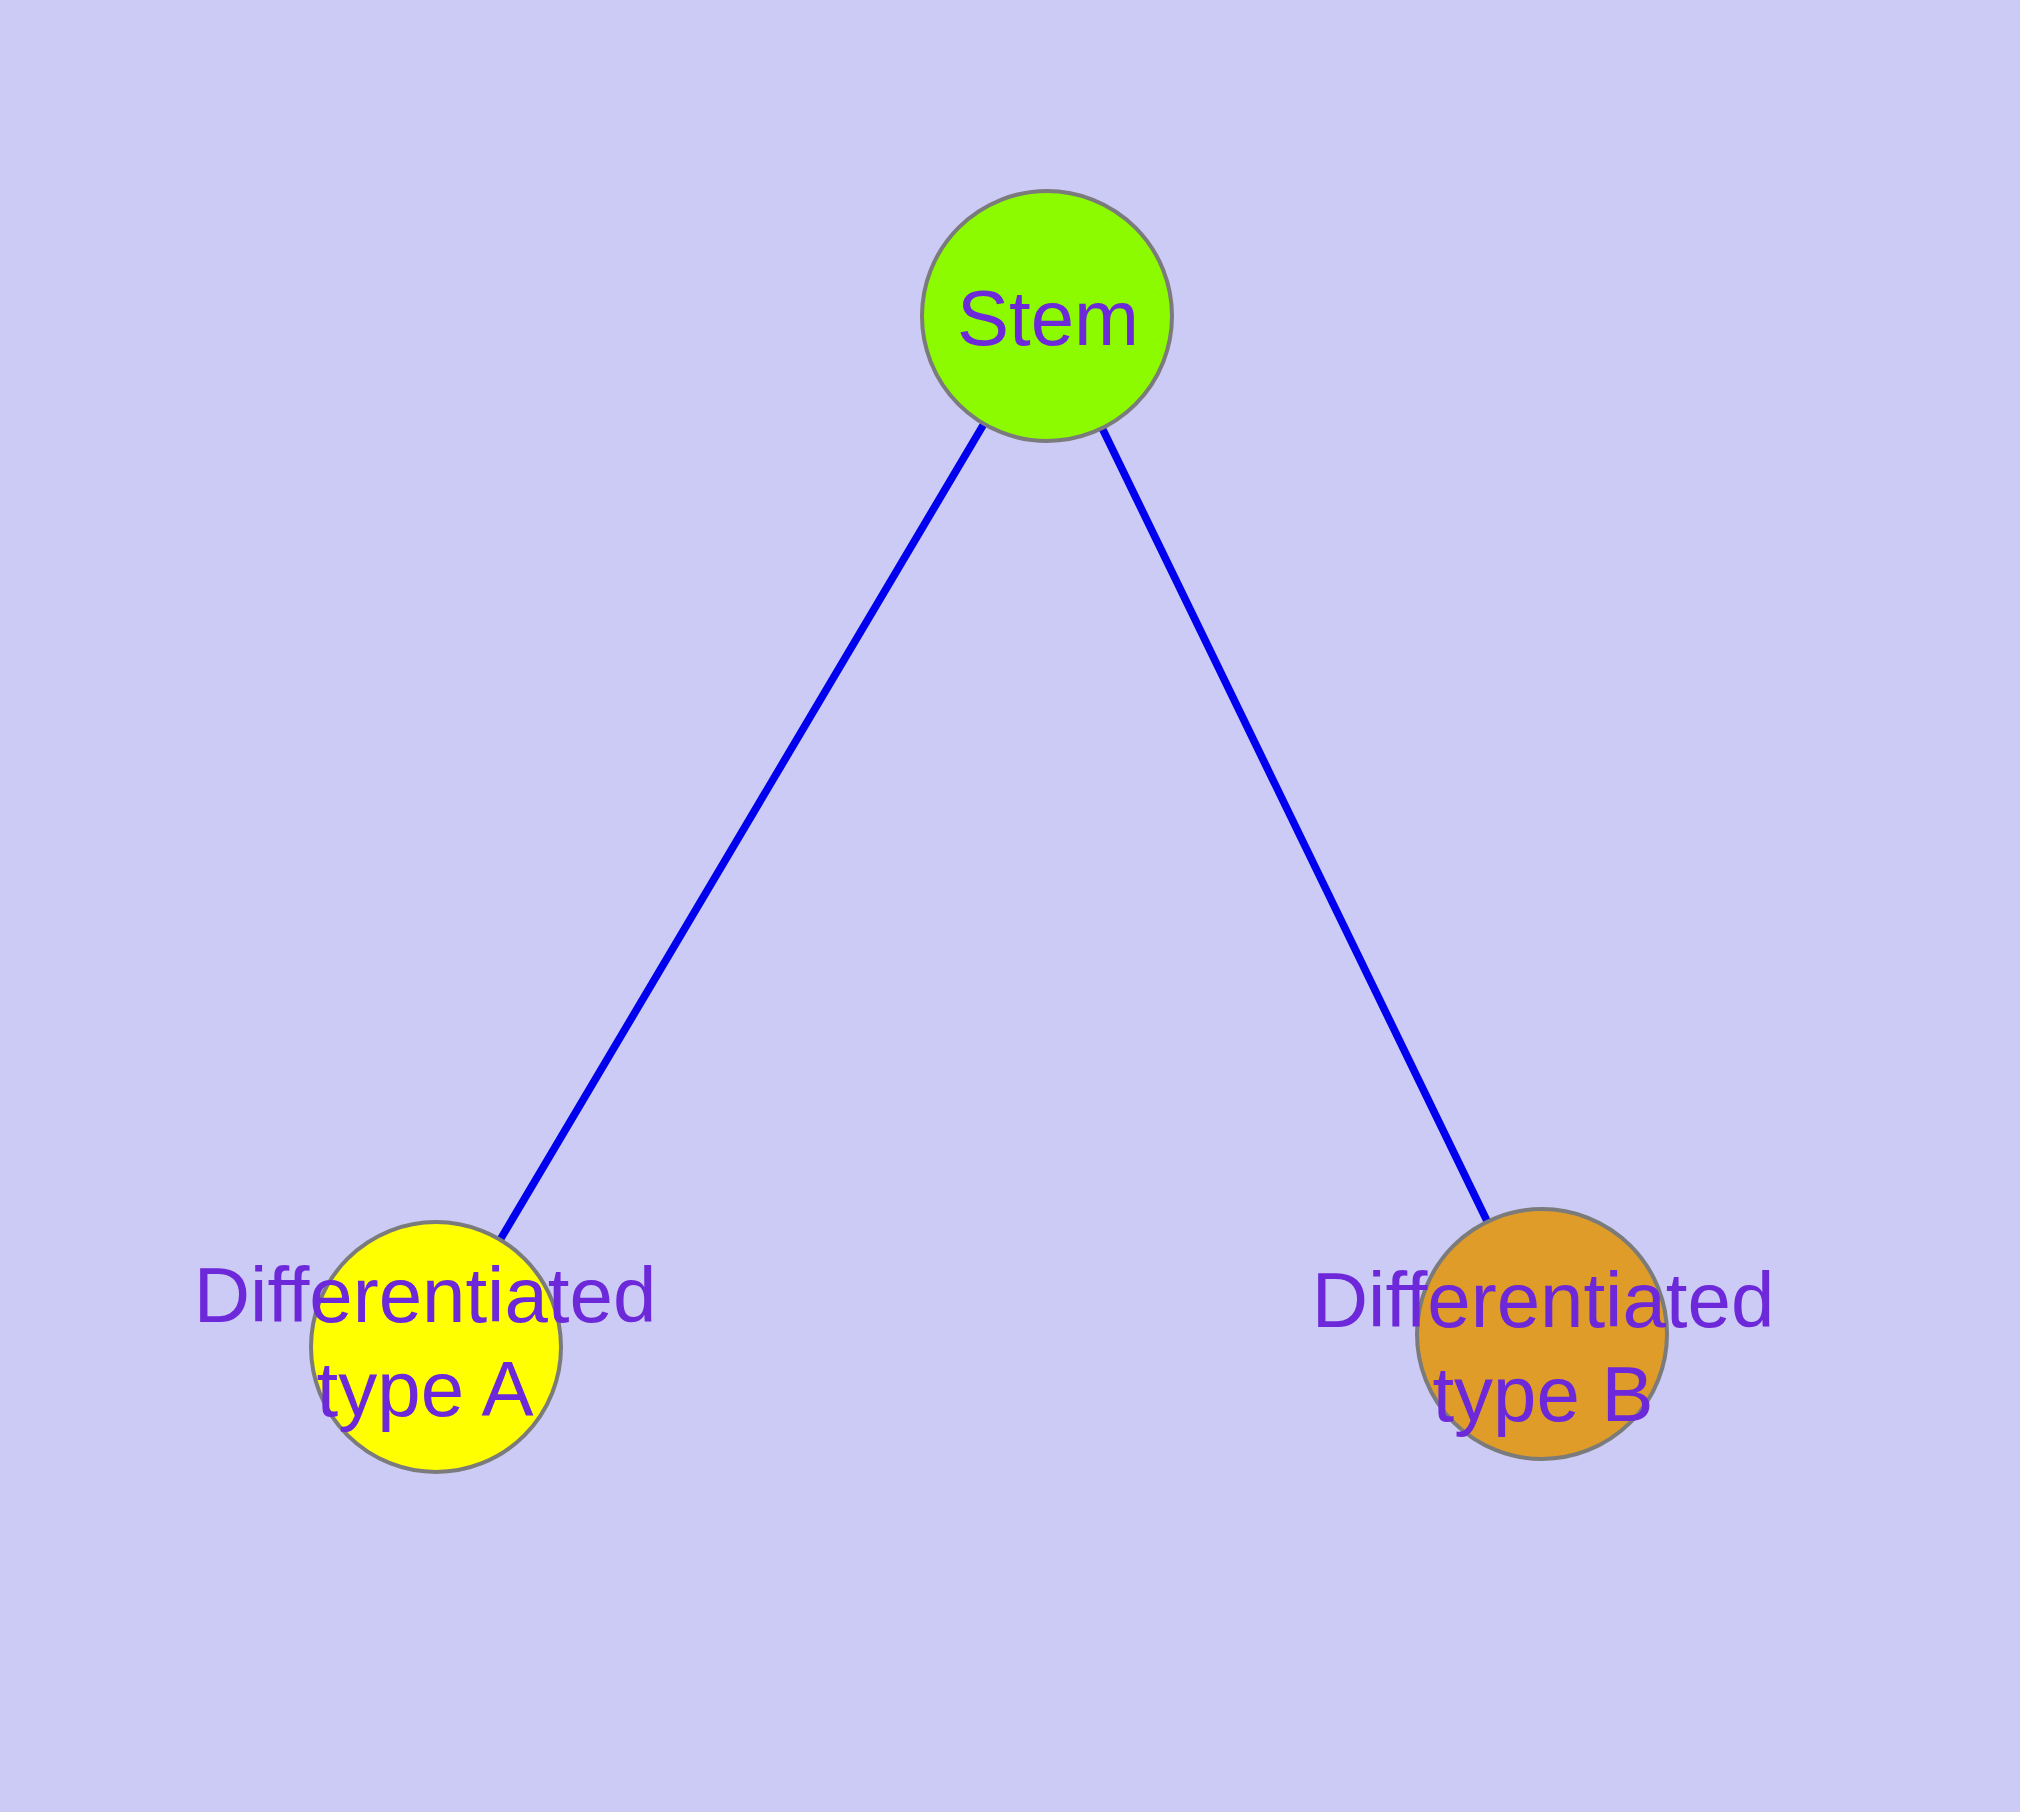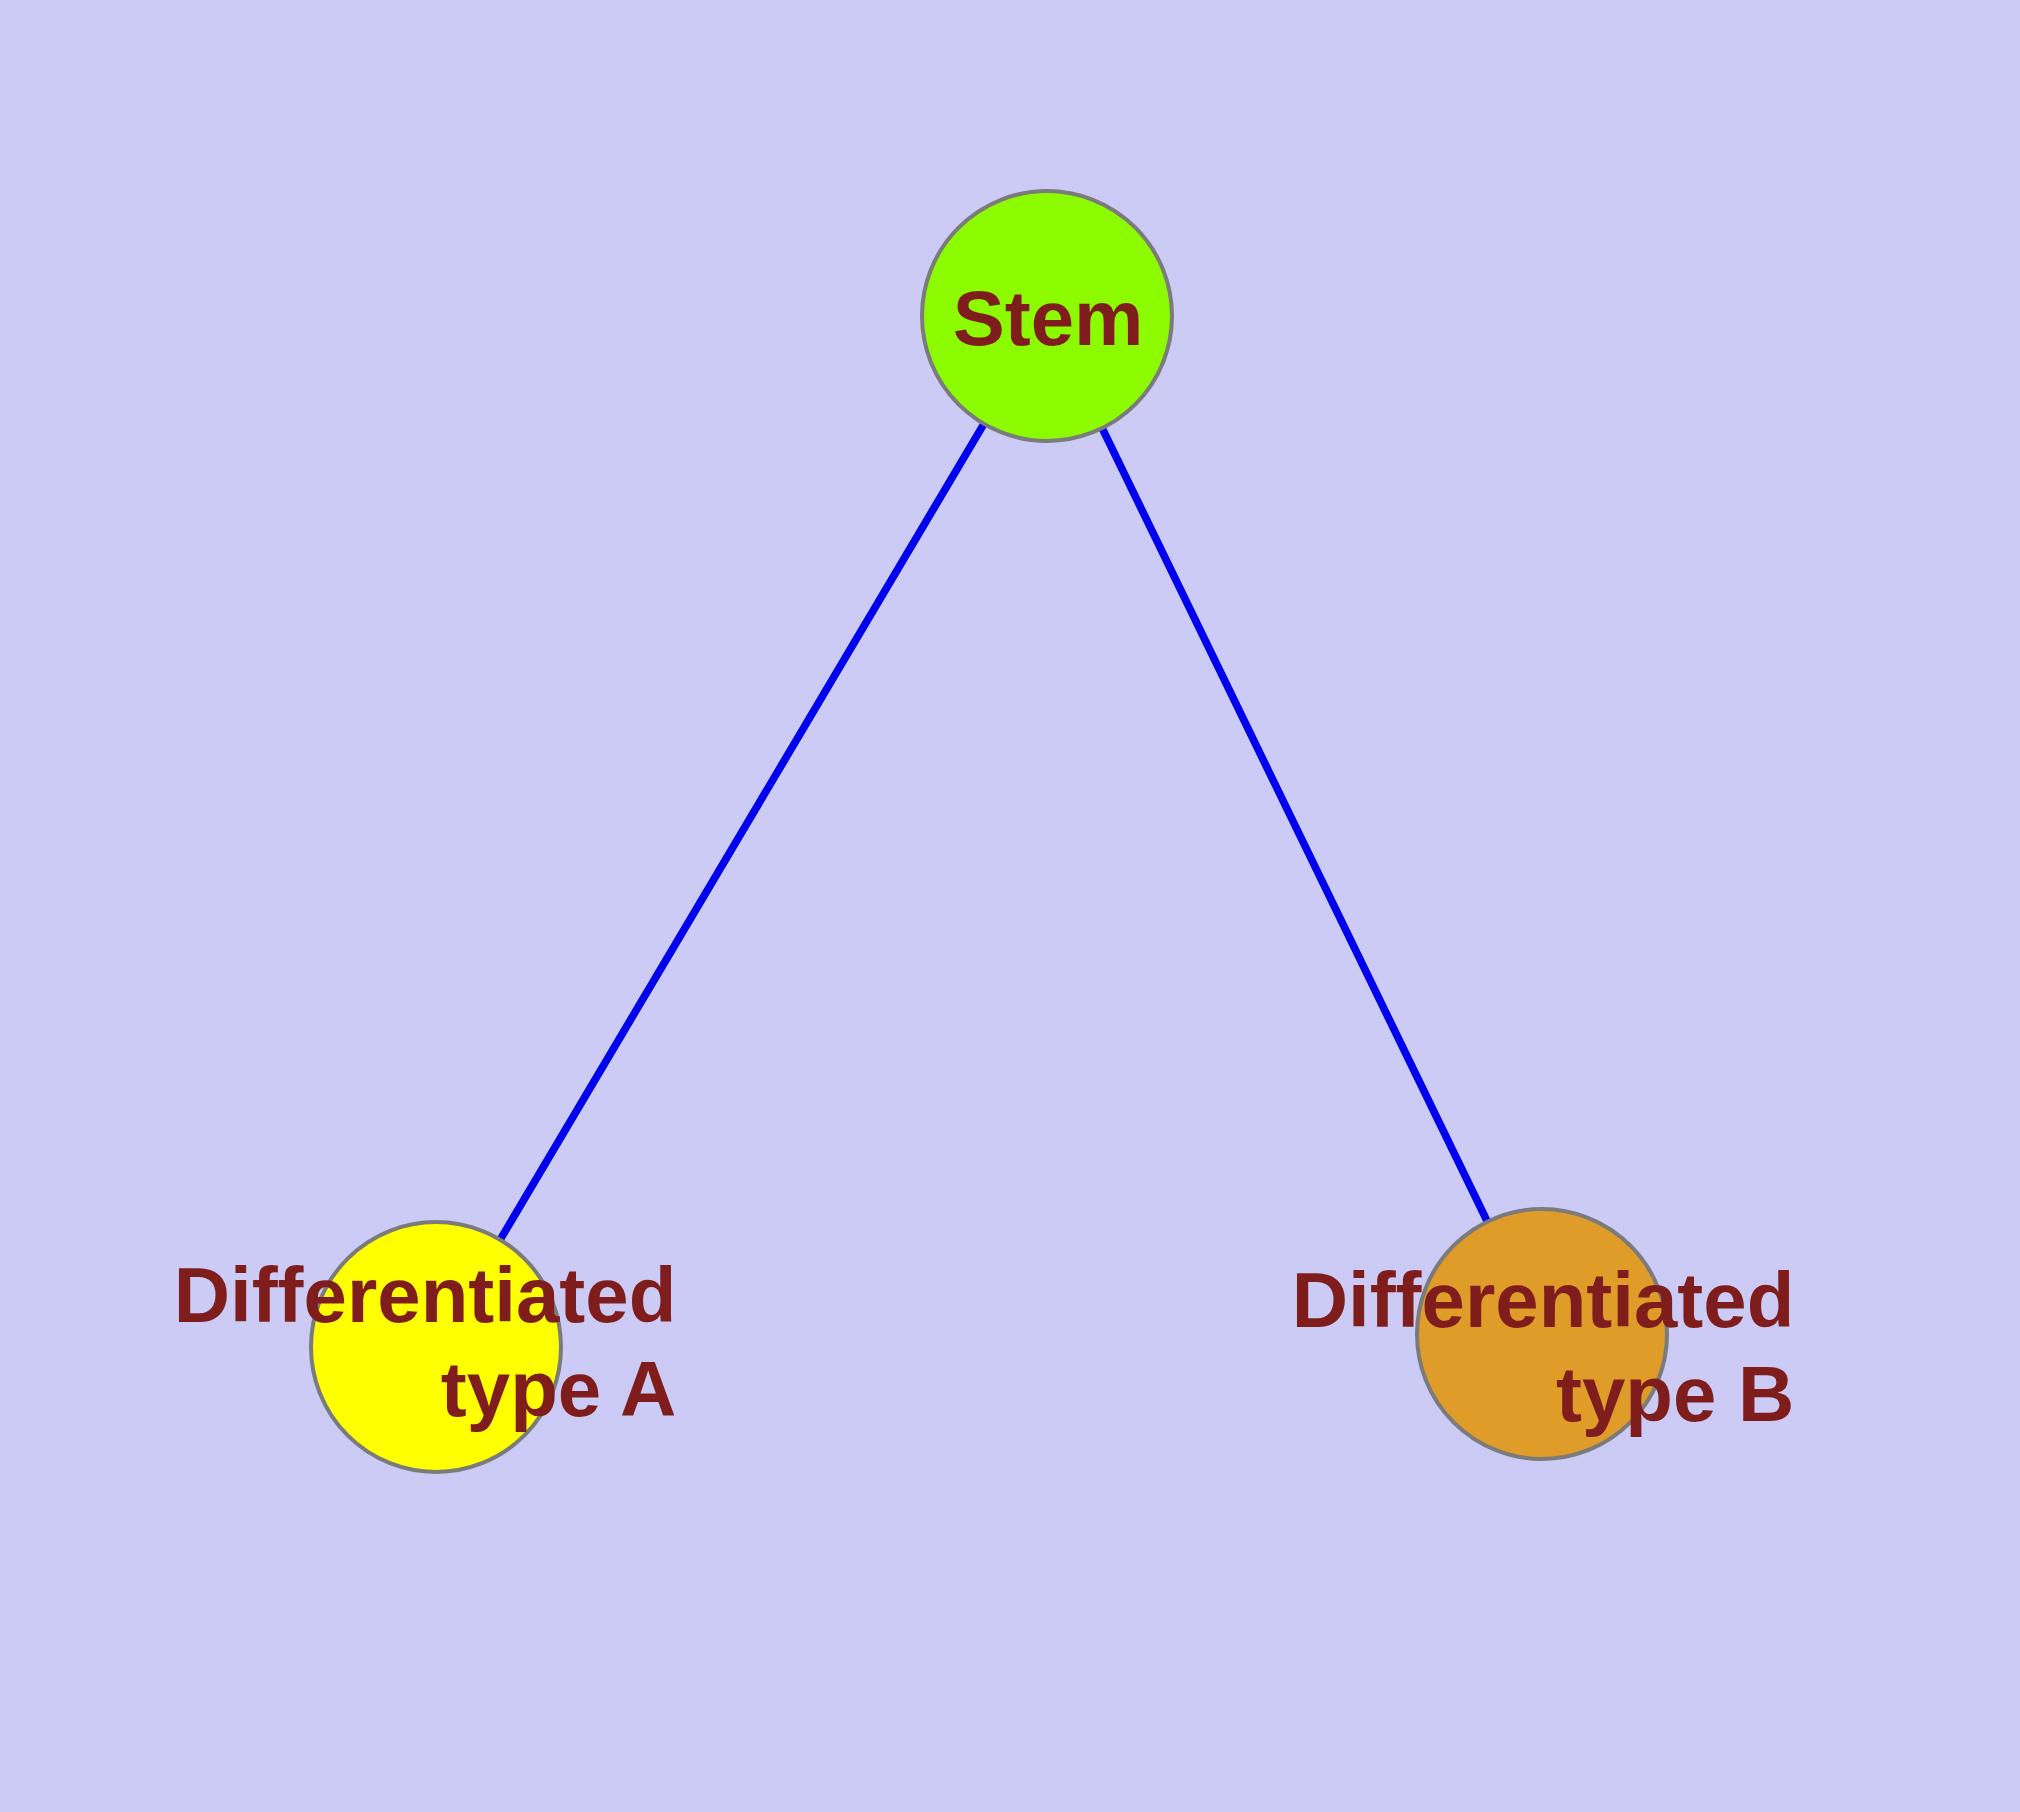--- a/index.html
+++ b/index.html
@@ -33,25 +33,25 @@
     border-radius: 50%;
     border: 4.2px solid #7b7b7b;
     box-sizing: border-box;
   }
   .node-stem   { left: 920px; top: 189px;  }
   .node-diff-a { left: 309px;  top: 1220px; }
   .node-diff-b { left: 1415px; top: 1207px; }
   .node-label {
     position: absolute;
     transform: translate(-50%, -50%);
-    font-weight: bold;
+    font-weight: normal;
     font-size: 78px;
     line-height: 1.2;
-    color: #7f1d1d;
-    text-align: right;
+    color: #6d28d9;
+    text-align: center;
     white-space: pre-line;
     letter-spacing: 0px;
   }
   .label-stem   { left: 1048px; top: 319px;  }
   .label-diff-a { left: 425px;  top: 1343px; }
   .label-diff-b { left: 1543px; top: 1348px; }
 </style>
 </head>
 <body>
 

